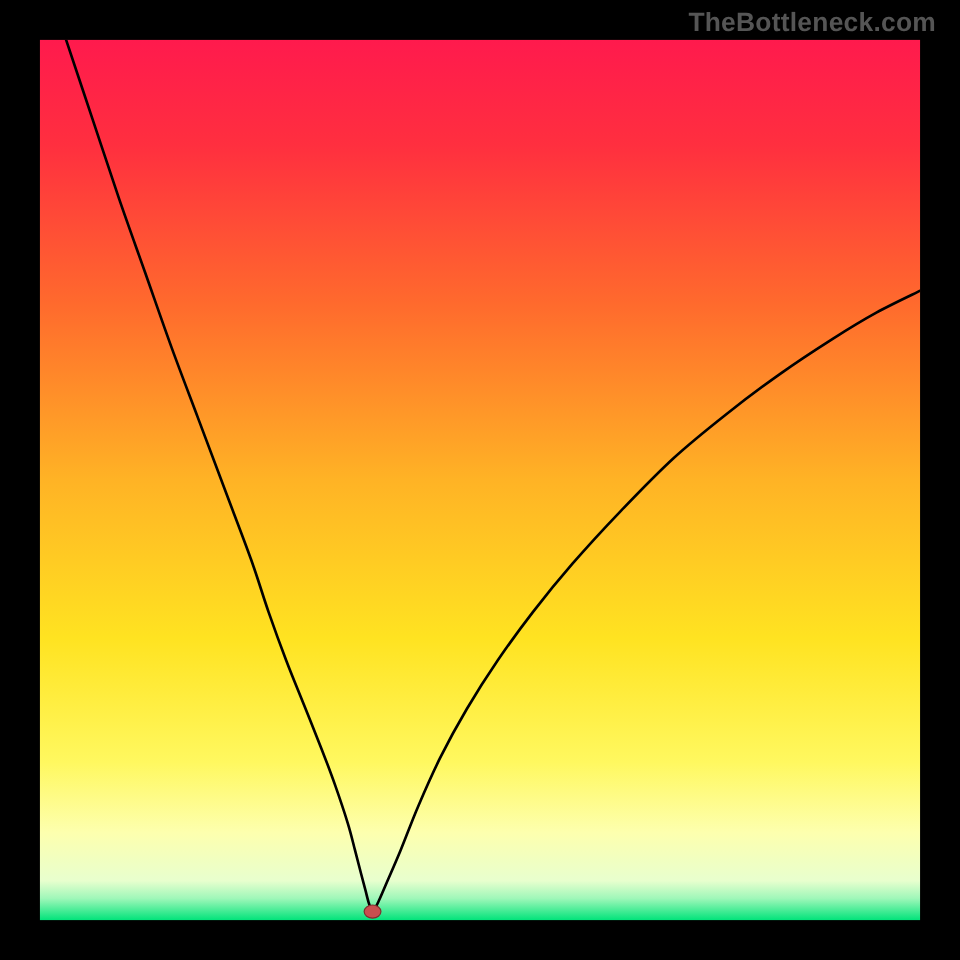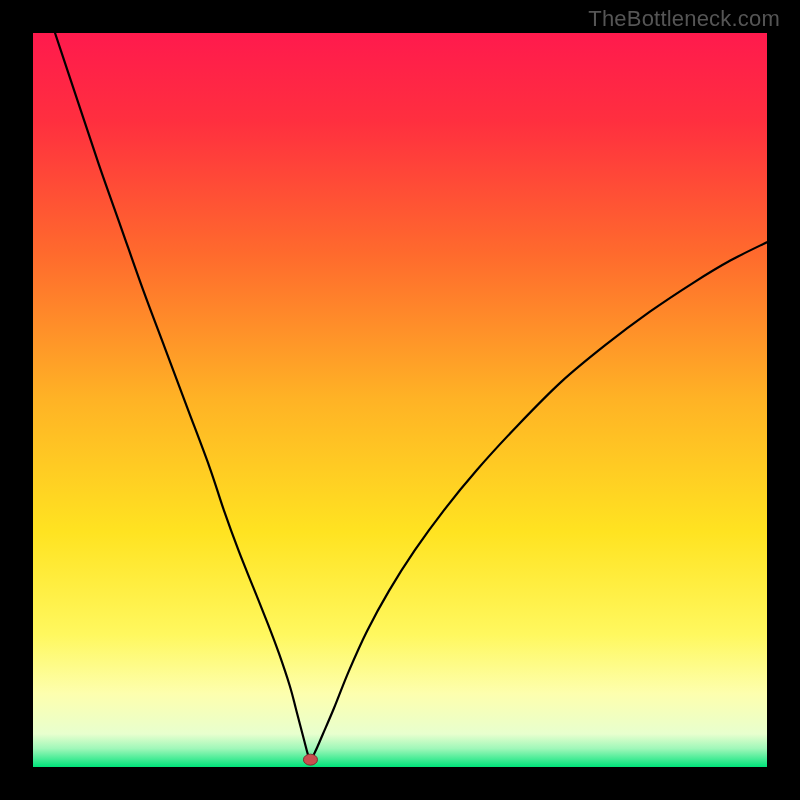--- a/index.html
+++ b/index.html
@@ -26,21 +26,21 @@
     width: 734px;
     height: 734px;
     overflow: hidden;
   }
   .watermark {
     position: absolute;
     top: 6px;
     right: 20px;
     color: #555;
     font-size: 22px;
-    font-weight: 400;
+    font-weight: 700;
     letter-spacing: 0.2px;
     user-select: none;
   }
   svg { display: block; }
 </style>
 </head>
 <body>
 
 <div class="frame">
 

